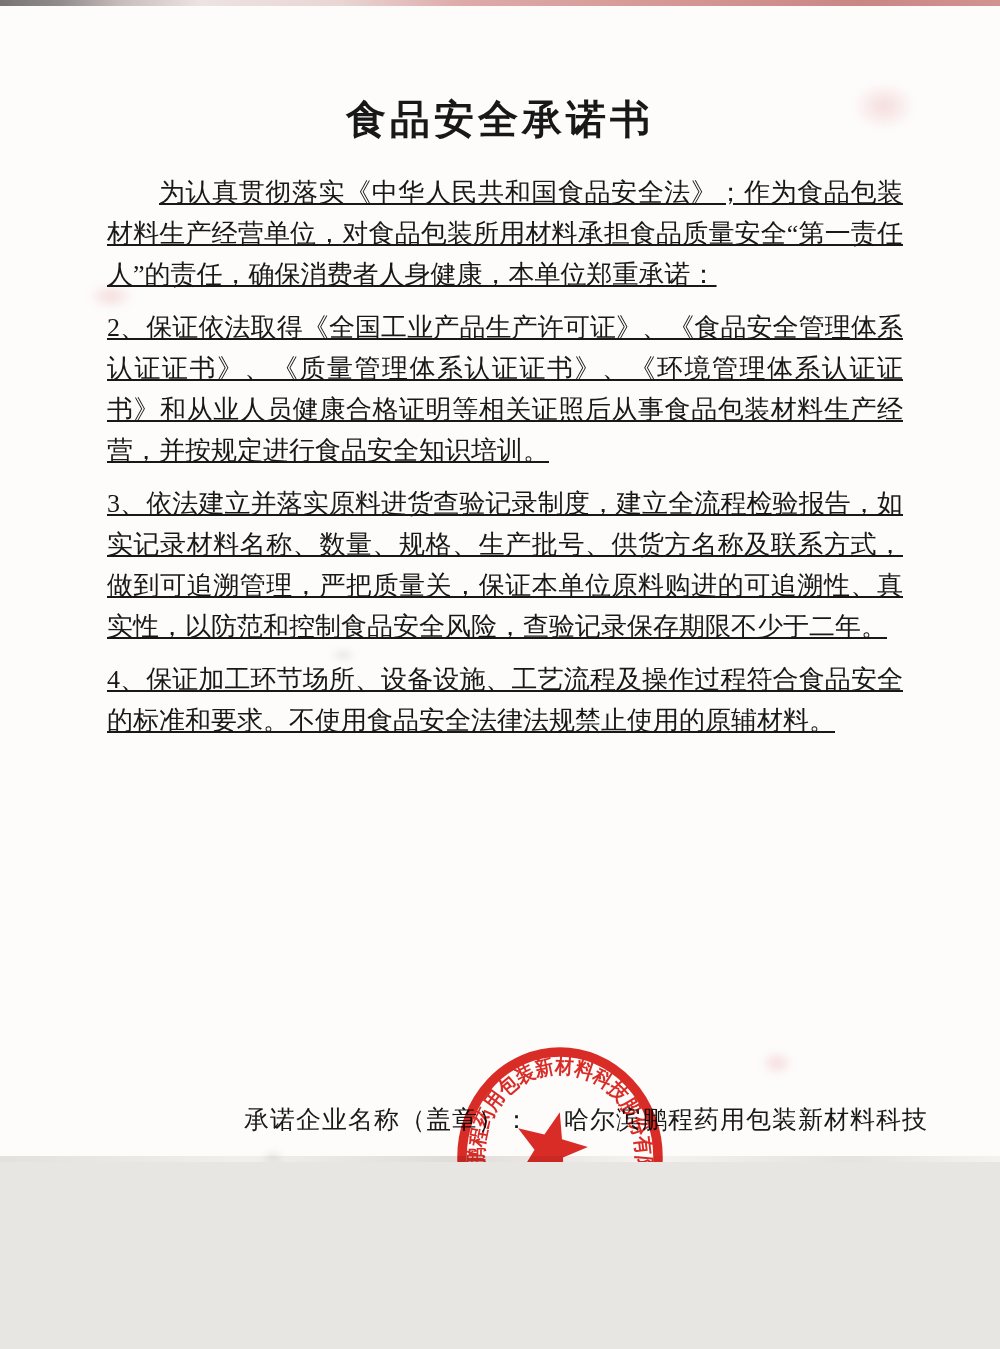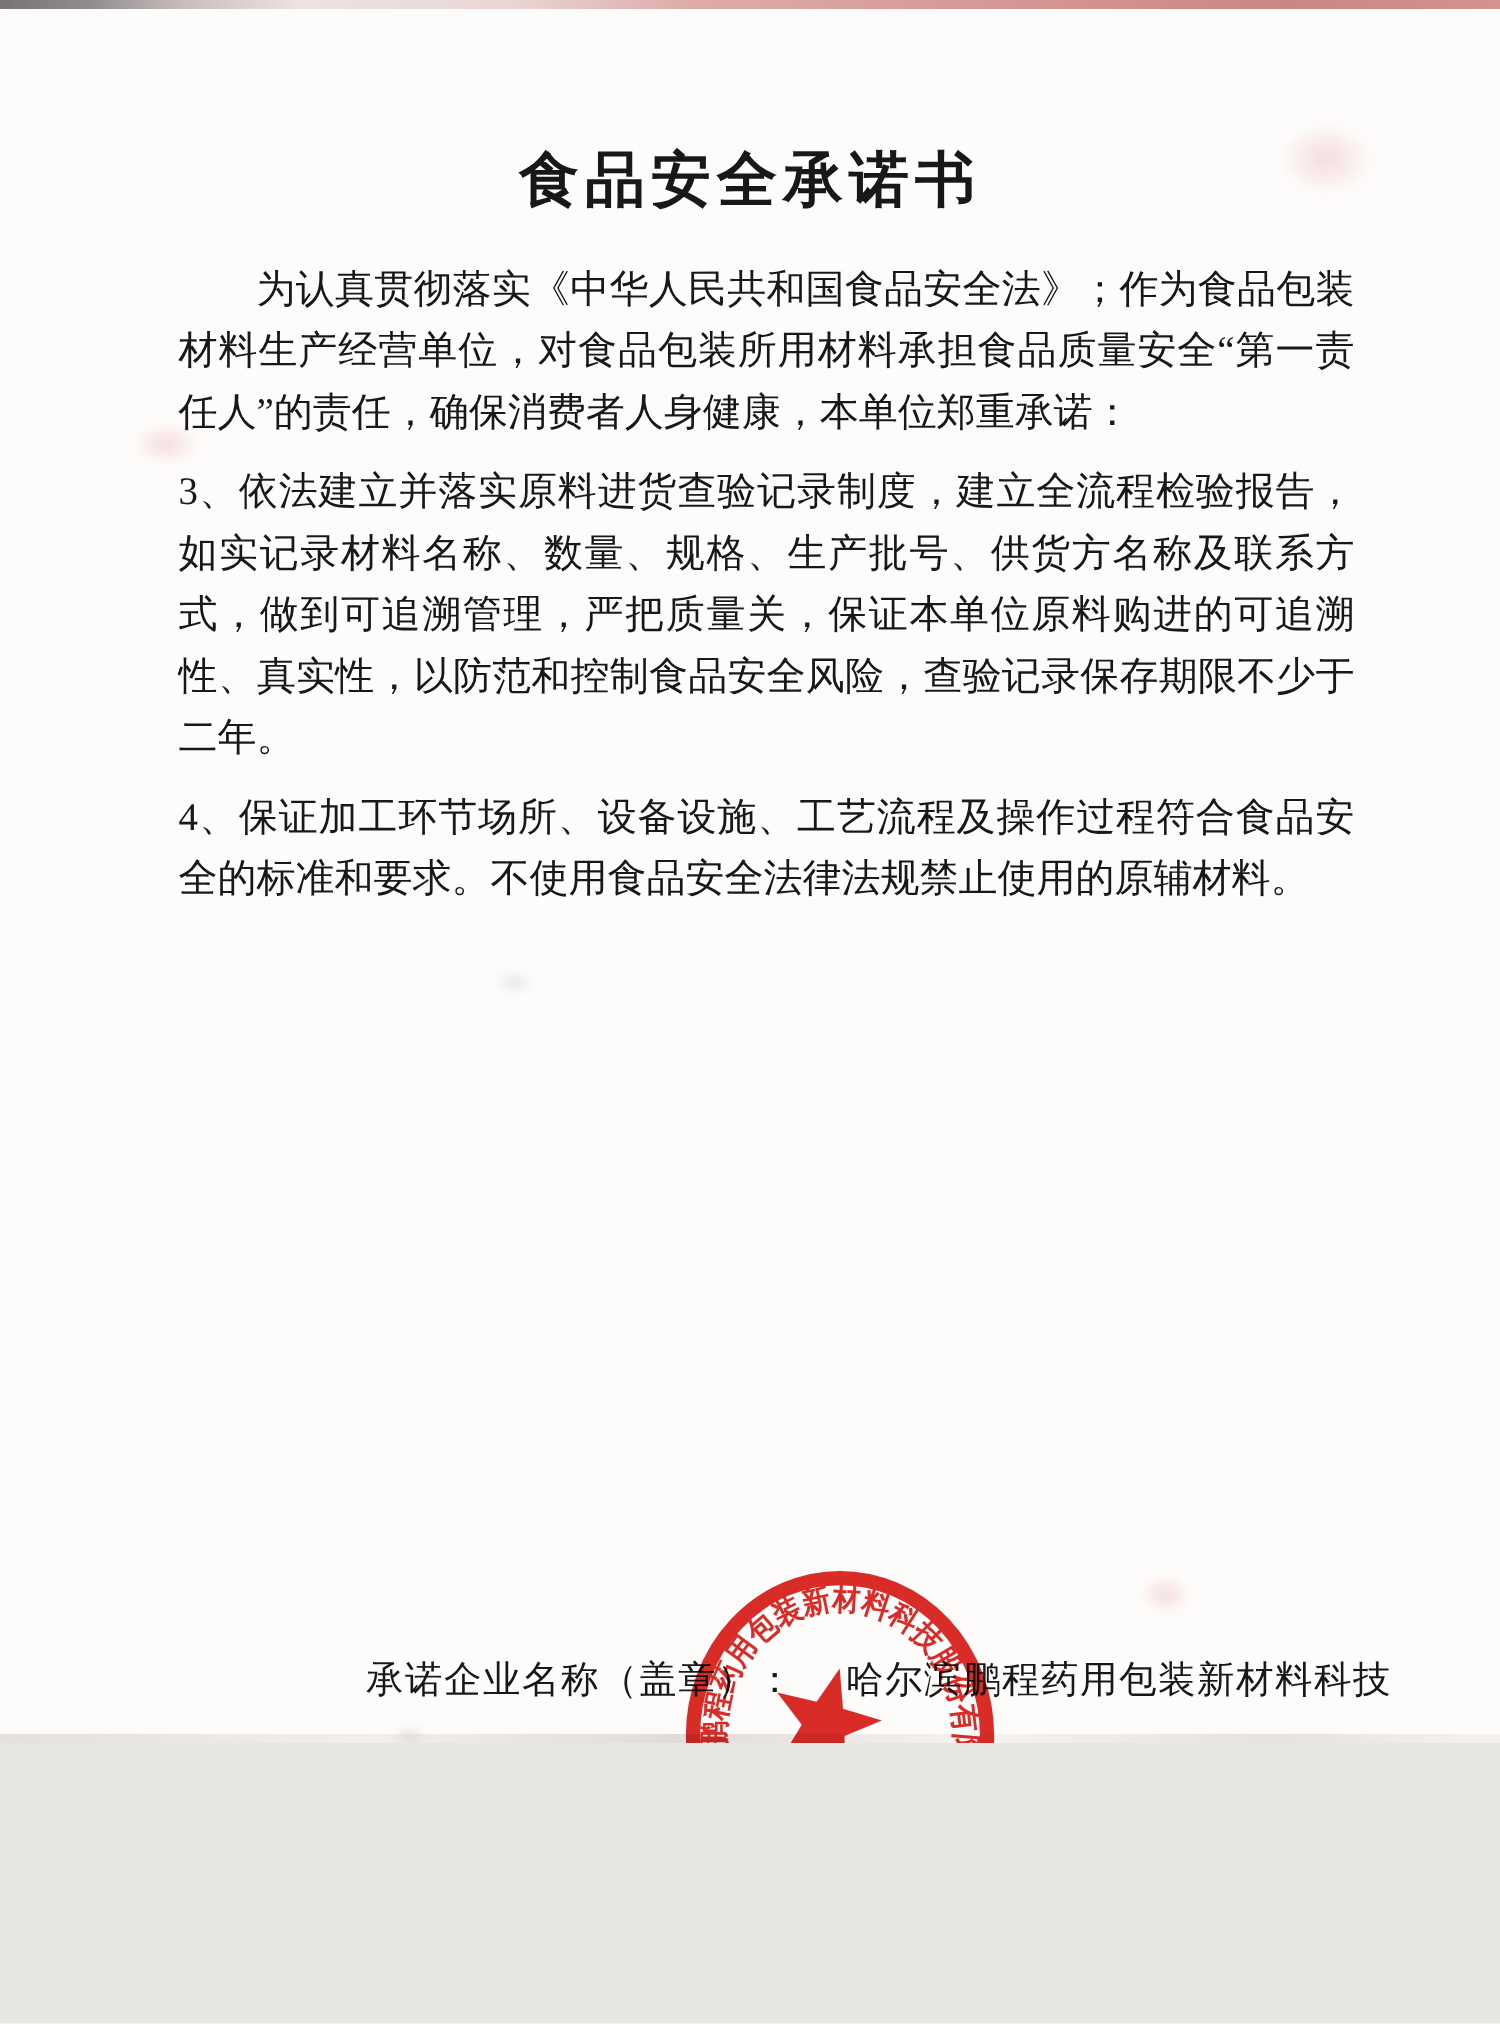--- a/index.html
+++ b/index.html
@@ -33,21 +33,21 @@
   .title{
     position:absolute;top:92px;left:0;width:100%;
     margin:0;text-align:center;
     font-size:40px;font-weight:bold;letter-spacing:4px;
   }
   .body-text{
     position:absolute;top:172px;left:107px;width:796px;
     font-size:26px;line-height:41px;
     text-align:justify;text-justify:inter-ideograph;
   }
-  .body-text p{margin:0 0 12px 12px;}
+  .body-text p{margin:0 0 12px 0;text-decoration:underline;}
   .body-text p.indent{text-indent:2em;}
 
   .sig-line{position:absolute;font-size:25px;white-space:nowrap;letter-spacing:1px;}
   #company-line{left:244px;top:1103px;}
   #company-line .stamp-gap{display:inline-block;width:34px;}
   #company-line2{left:523px;top:1162px;}
   #legal-rep-line{left:500px;top:1212px;font-size:26px;}
   #date-line{left:611px;top:1272px;font-size:27px;letter-spacing:2px;}
 
   .stamp-svg{position:absolute;left:450px;top:1042px;mix-blend-mode:multiply;opacity:.95;}
@@ -66,20 +66,21 @@
   <div class="smudge pink" style="left:88px;top:282px;width:46px;height:28px;"></div>
   <div class="smudge pink" style="left:760px;top:1050px;width:34px;height:26px;"></div>
   <div class="smudge pink" style="left:620px;top:1318px;width:70px;height:18px;"></div>
   <div class="smudge gray" style="left:262px;top:1150px;width:22px;height:14px;"></div>
   <div class="smudge gray" style="left:330px;top:648px;width:26px;height:14px;"></div>
 
   <h1 class="title">食品安全承诺书</h1>
 
   <div class="body-text">
     <p class="indent">为认真贯彻落实《中华人民共和国食品安全法》；作为食品包装材料生产经营单位，对食品包装所用材料承担食品质量安全“第一责任人”的责任，确保消费者人身健康，本单位郑重承诺：</p>
+    <p>2、保证依法取得《全国工业产品生产许可证》、《食品安全管理体系认证证书》、《质量管理体系认证证书》、《环境管理体系认证证书》和从业人员健康合格证明等相关证照后从事食品包装材料生产经营，并按规定进行食品安全知识培训。</p>
     <p>3、依法建立并落实原料进货查验记录制度，建立全流程检验报告，如实记录材料名称、数量、规格、生产批号、供货方名称及联系方式，做到可追溯管理，严把质量关，保证本单位原料购进的可追溯性、真实性，以防范和控制食品安全风险，查验记录保存期限不少于二年。</p>
     <p>4、保证加工环节场所、设备设施、工艺流程及操作过程符合食品安全的标准和要求。不使用食品安全法律法规禁止使用的原辅材料。</p>
   </div>
 
   <div class="sig-line" id="company-line">
     <span>承诺企业名称（盖章）：</span><span class="stamp-gap"></span><span>哈尔滨鹏程药用包装新材料科技</span>
   </div>
   <div class="sig-line" id="company-line2">股份有限公司</div>
 
   <svg class="stamp-svg" width="222" height="232" viewBox="0 0 222 232">

